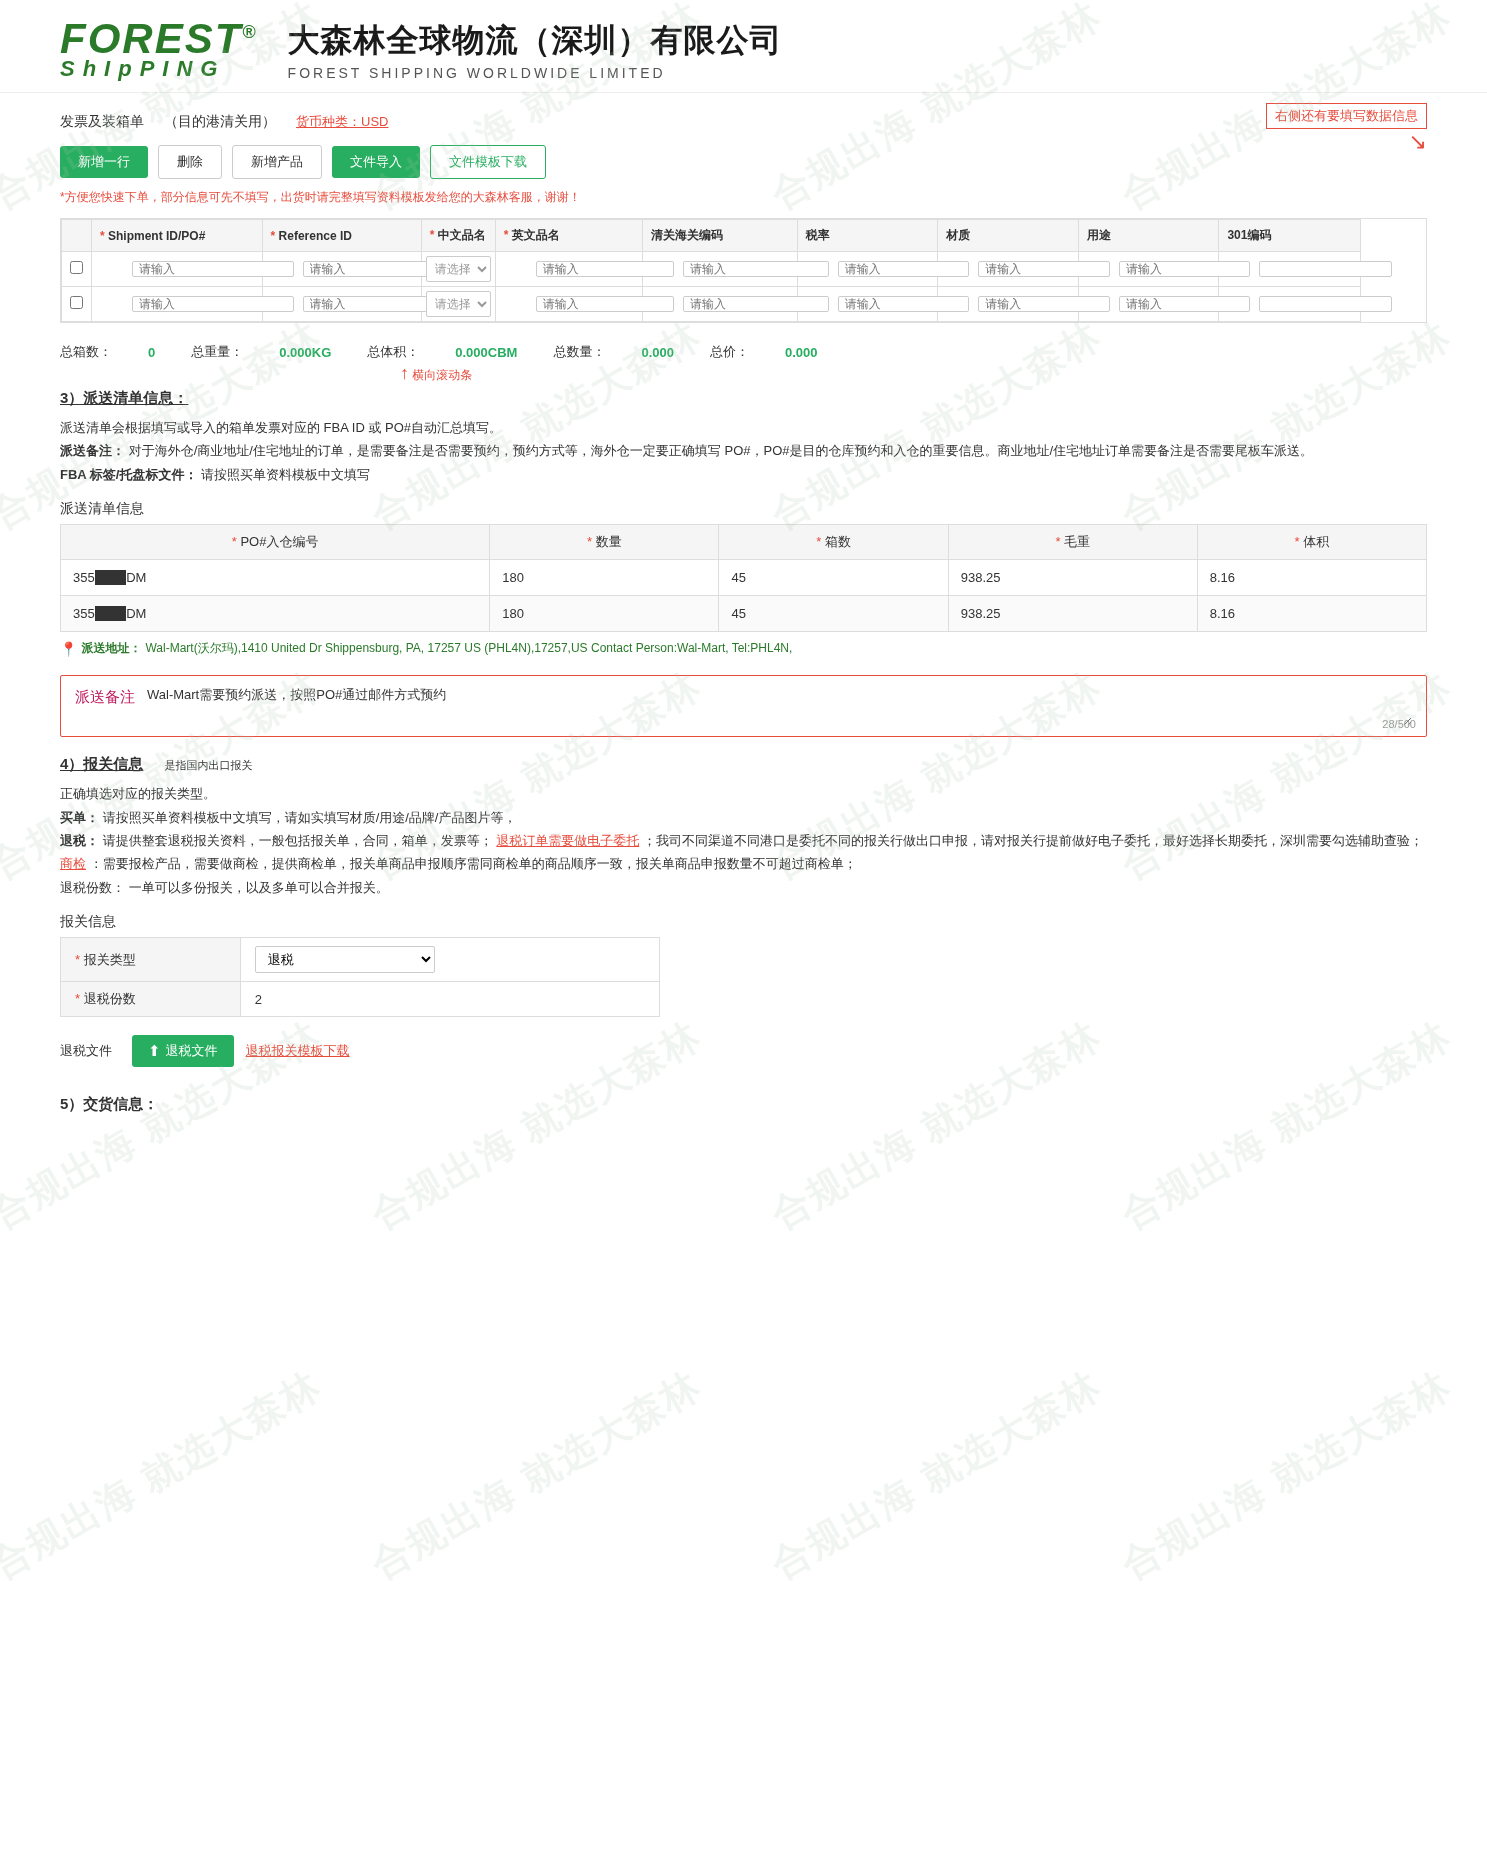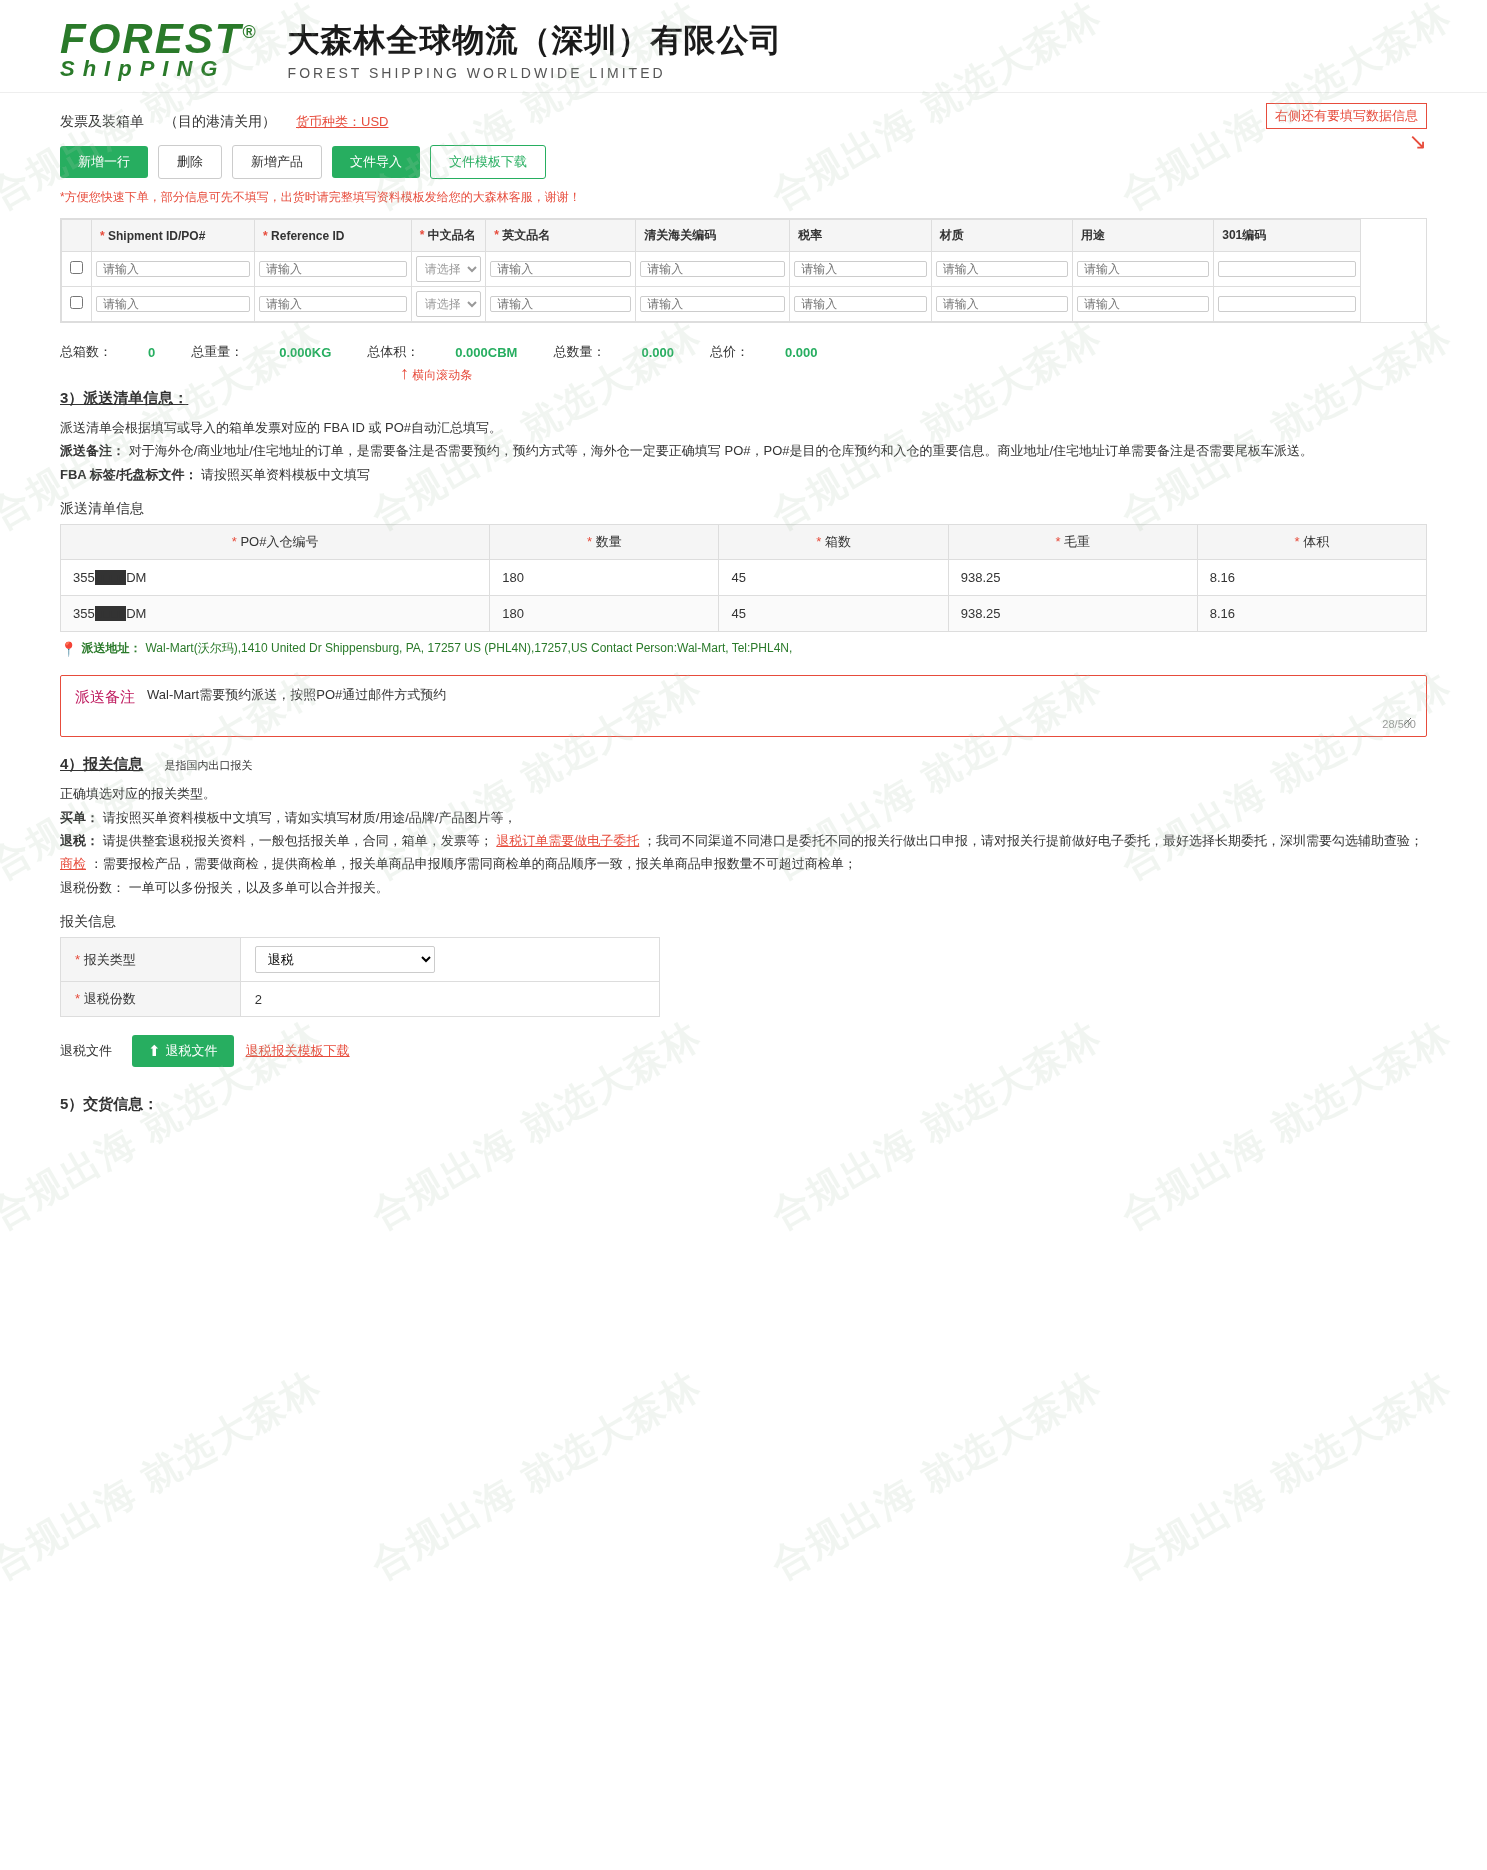--- a/index.html
+++ b/index.html
@@ -181,20 +181,21 @@
       padding: 4px;
     }
     .invoice-table input[type="text"] {
       width: 100%;
       border: 1px solid #ccc;
       padding: 0 6px;
       font-size: 12px;
       border-radius: 2px;
       font-family: inherit;
       color: #701a75;
+      margin-left: 36px;
     }
     .invoice-table select {
       width: 100%;
       border: 1px solid #ccc;
       padding: 4px 4px;
       font-size: 12px;
       border-radius: 2px;
       font-family: inherit;
       color: #999;
       background: #fff;

